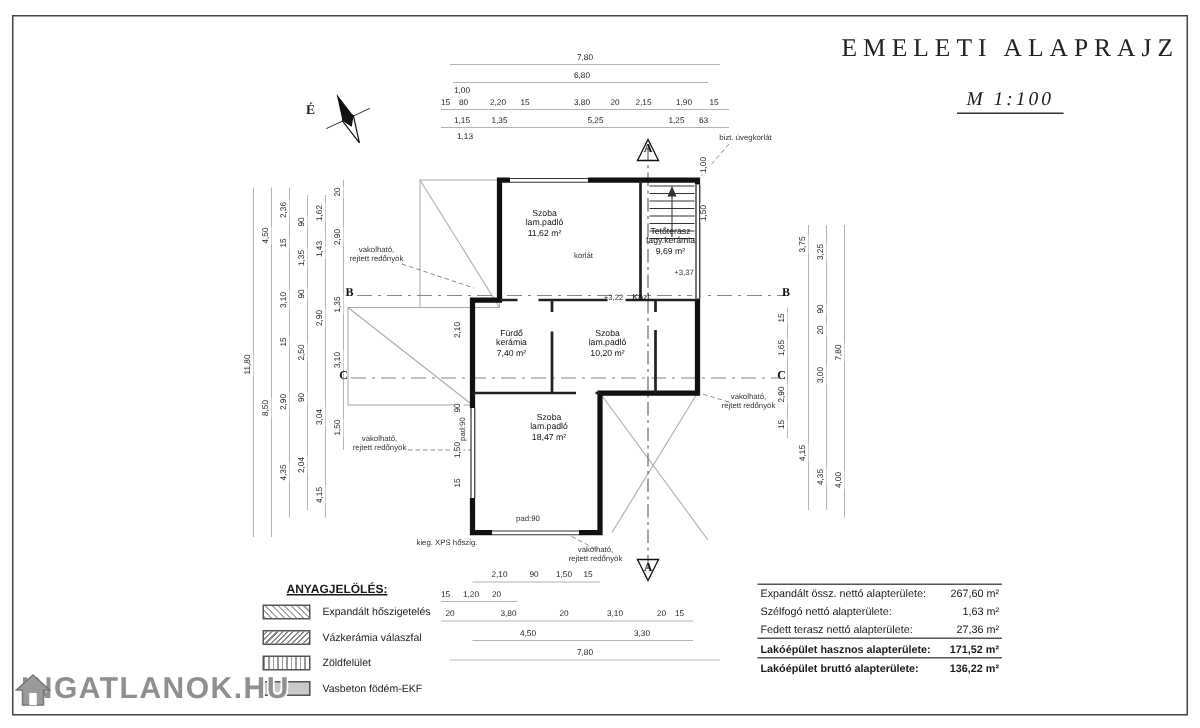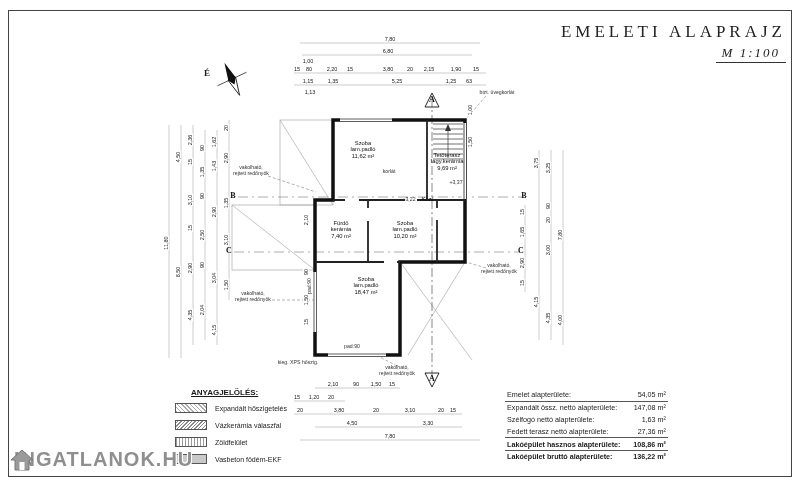--- a/index.html
+++ b/index.html
@@ -1,23 +1,23 @@
 <!DOCTYPE html>
 <html><head>
 <meta charset="utf-8">
 <style>
   html,body{margin:0;padding:0;background:#fff;}
   .canvas{position:relative;width:800px;height:485px;background:#fff;overflow:hidden;
           font-family:"Liberation Sans",sans-serif;color:#1a1a1a;}
   .frame{position:absolute;left:8px;top:10px;width:782px;height:465px;border:0.8px solid #444;}
   
-  .titleblock{position:absolute;right:14px;top:22px;text-align:right;}
+  .titleblock{position:absolute;right:14px;top:22px;text-align:center;}
   .titleblock .t1{font-family:"Liberation Serif",serif;font-size:17px;letter-spacing:4px;color:#222;}
   .titleblock .t2{font-family:"Liberation Serif",serif;font-style:italic;font-size:13px;letter-spacing:2px;
-                  margin-top:3px;display:inline-block;border-bottom:0.8px solid #333;padding:0 6px 1px;}
+                  margin-top:16px;display:inline-block;border-bottom:0.8px solid #333;padding:0 6px 1px;}
   
   .lbl{position:absolute;transform:translate(-50%,-50%);text-align:center;white-space:nowrap;line-height:1.12;}
   .dim{font-size:5.5px;color:#222;background:#fff;padding:0 1px;}
   .room{font-size:5.8px;color:#111;}
   .note{font-size:5.2px;color:#333;}
   .marker{font-family:"Liberation Serif",serif;font-size:8px;font-weight:bold;color:#111;}
   
   .legend{position:absolute;left:175px;top:388px;width:130px;}
   .legend .lt{font-size:8px;font-weight:bold;text-decoration:underline;margin-bottom:6px;margin-left:16px;}
   .lrow{display:flex;align-items:center;margin-bottom:7px;}
@@ -496,39 +496,35 @@
       <div class="sw sw2"></div>
       <span>Zöldfelület</span>
     </div>
     <div class="lrow">
       <div class="sw sw3"></div>
       <span>Vasbeton födém-EKF</span>
     </div>
   </div>
 
   <div class="atable">
-    <div class="arow">
-      <span>Emelet alapterülete:</span>
-      <span class="v">54,05 m²</span>
-    </div>
     <div class="arow sum">
       <span>Expandált össz. nettó alapterülete:</span>
-      <span class="v">147,08 m²</span>
+      <span class="v">267,60 m²</span>
     </div>
     <div class="arow">
       <span>Szélfogó nettó alapterülete:</span>
       <span class="v">1,63 m²</span>
     </div>
     <div class="arow">
       <span>Fedett terasz nettó alapterülete:</span>
       <span class="v">27,36 m²</span>
     </div>
     <div class="arow bold">
       <span>Lakóépület hasznos alapterülete:</span>
-      <span class="v">108,86 m²</span>
+      <span class="v">171,52 m²</span>
     </div>
     <div class="arow bold">
       <span>Lakóépület bruttó alapterülete:</span>
       <span class="v">136,22 m²</span>
     </div>
   </div>
 
   <div class="watermark">
     <svg width="24" height="24">
       <polygon points="12,2 23,12 19,12 19,22 5,22 5,12 1,12" fill="#9a9a9a" stroke="#777" stroke-width="1"></polygon>

